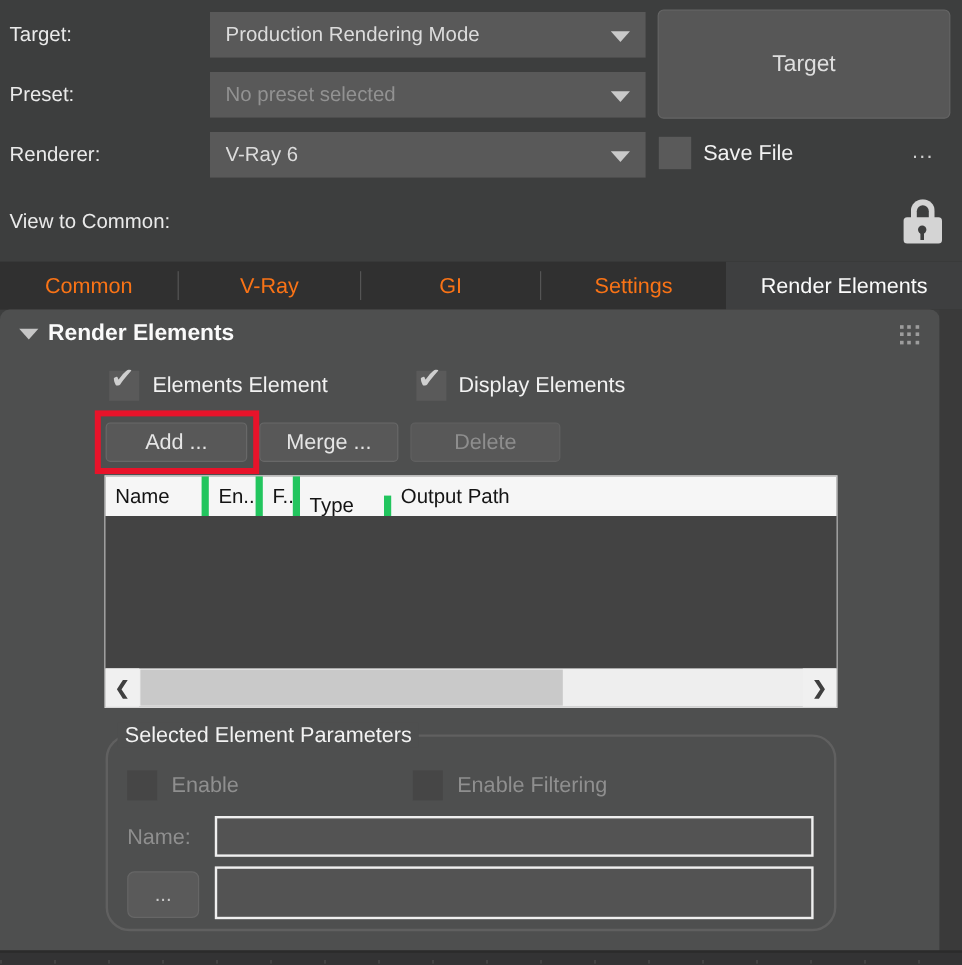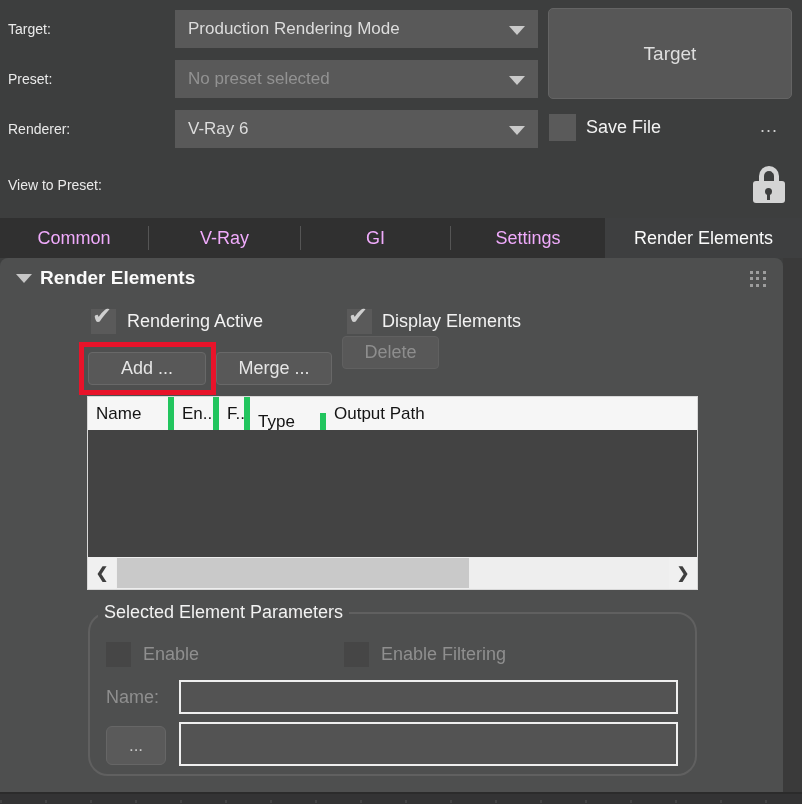--- a/index.html
+++ b/index.html
@@ -6,21 +6,21 @@
   body { background:#222; }
   .screen {
     position:relative; width:802px; height:804px; overflow:hidden;
     background:#3d3e3e;
     font-family:"Liberation Sans", sans-serif;
     color:#e6e6e6;
   }
   .abs { position:absolute; }
 
   
-  .form-label { font-size:14px; color:#eaeaea; line-height:38px; white-space:nowrap; }
+  .form-label { font-size:17px; color:#eaeaea; line-height:38px; white-space:nowrap; }
   .dropdown {
     position:absolute; height:38px; background:#595959;
     display:flex; align-items:center; padding:0 34px 0 13px;
     font-size:17px; color:#dcdcdc; cursor:default;
   }
   .dropdown .dd-text { white-space:nowrap; overflow:hidden; }
   .dropdown.muted .dd-text { color:#929292; }
   .dd-arrow {
     position:absolute; right:13px; top:16px; width:0; height:0;
     border-left:8px solid transparent; border-right:8px solid transparent;
@@ -55,21 +55,21 @@
     background:#3d3e3e; border-radius:50%;
   }
   .lock .keystem {
     position:absolute; left:15px; bottom:3px; width:3px; height:7px; background:#3d3e3e;
   }
 
   
   .tabbar { position:absolute; left:0; top:218px; width:802px; height:40px; background:#303030; }
   .tab {
     position:absolute; top:0; height:40px; display:flex; align-items:center; justify-content:center;
-    font-size:18px; color:#f0abfc; cursor:default;
+    font-size:18px; color:#f97316; cursor:default;
   }
   .tab.active { background:#3e3f40; color:#fbfbfb; }
   .tab-div { position:absolute; top:8px; width:1px; height:24px; background:#555; }
 
   
   .panel {
     position:absolute; left:0; top:258px; width:783px; height:535px;
     background:#4e4f4f; border-radius:8px 8px 0 0;
   }
   .gutter { position:absolute; left:783px; top:258px; width:19px; height:535px; background:#3a3a3a; }
@@ -167,21 +167,21 @@
     <span class="dd-text">V-Ray 6</span>
     <span class="dd-arrow"></span>
   </div>
 
   <div class="render-btn">Target</div>
 
   <div class="checkbox" style="left:549px; top:114px; width:27px; height:27px;"></div>
   <div class="plain-label" style="left:586px; top:117px;">Save File</div>
   <div class="dots-btn" style="left:760px; top:116px;">...</div>
 
-  <div class="abs form-label" style="left:8px; top:166px;">View to Preset:</div>
+  <div class="abs form-label" style="left:8px; top:166px;">View to Common:</div>
 
   <div class="lock">
     <span class="shackle"></span>
     <span class="body"></span>
     <span class="keyhole"></span>
     <span class="keystem"></span>
   </div>
 
   <div class="tabbar">
     <div class="tab" style="left:0; width:148px;">Common</div>
@@ -207,30 +207,30 @@
         <i></i>
         <i></i>
         <i></i>
     </div>
   </div>
   <div class="gutter"></div>
 
   <div class="checkbox" style="left:91px; top:309px; width:25px; height:25px;">
     <span class="check">✔</span>
   </div>
-  <div class="plain-label" style="left:127px; top:311px;">Rendering Active</div>
+  <div class="plain-label" style="left:127px; top:311px;">Elements Element</div>
 
   <div class="checkbox" style="left:347px; top:309px; width:25px; height:25px;">
     <span class="check">✔</span>
   </div>
   <div class="plain-label" style="left:382px; top:311px;">Display Elements</div>
 
   <div class="btn" style="left:88px; top:352px; width:118px;">Add ...</div>
   <div class="btn" style="left:216px; top:352px; width:116px;">Merge ...</div>
-  <div class="btn disabled" style="left:342px; top:336px; width:97px;">Delete</div>
+  <div class="btn disabled" style="left:342px; top:352px; width:125px;">Delete</div>
   <div class="highlight-box"></div>
 
   <div class="listview">
     <div class="lv-header">
       <div class="lv-col" style="width:86px;">Name</div>
       <div class="lv-col" style="width:45px;">En...</div>
       <div class="lv-col" style="width:31px;">F..</div>
       <div class="lv-col" style="width:76px;margin-top:16px;">Type</div>
       <div class="lv-col" style="flex:1;">Output Path</div>
     </div>

